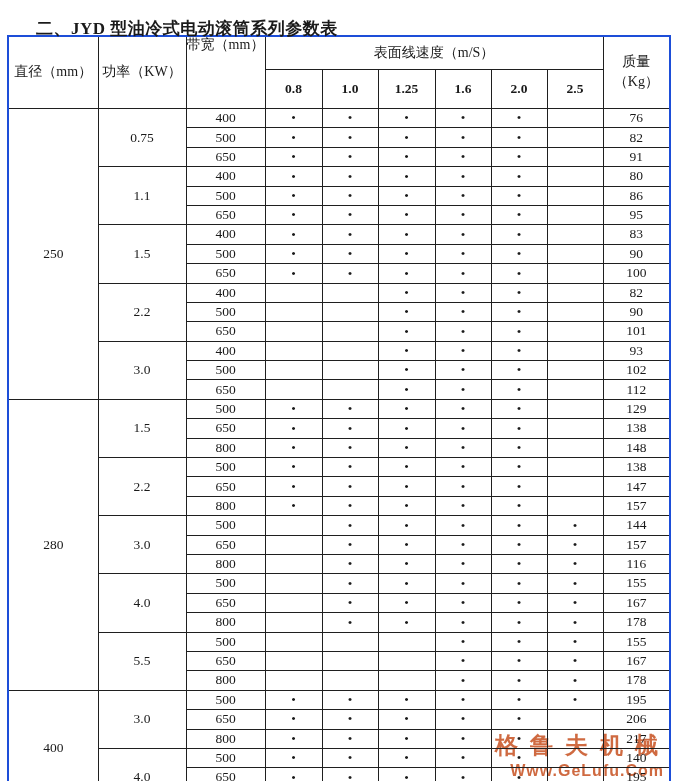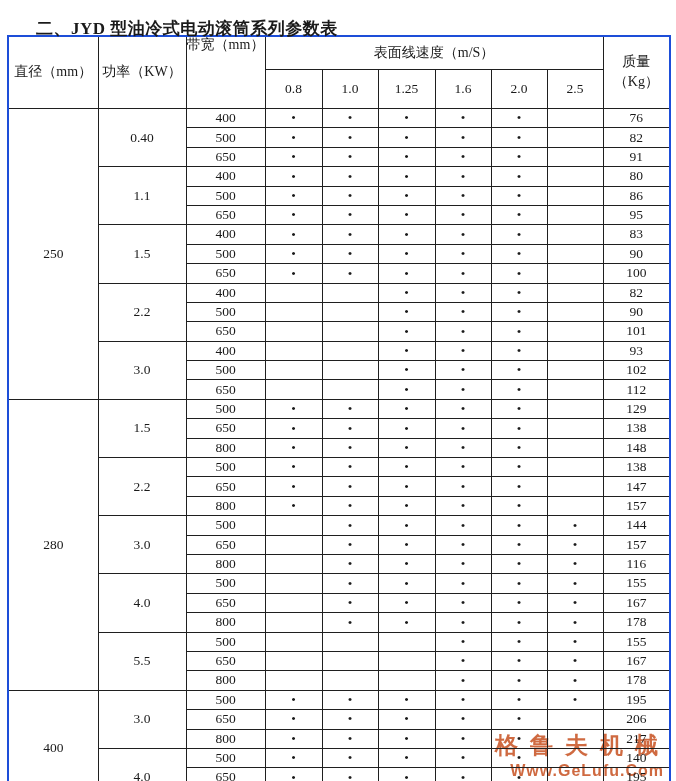--- a/index.html
+++ b/index.html
@@ -39,21 +39,21 @@
     vertical-align: middle;
     padding: 0;
     font-weight: normal;
     font-size: 13.5px;
     line-height: 1.05;
     overflow: hidden;
     background: transparent;
   }
   .param-table { border: 2px solid #1d4ed8; }
   .param-table thead tr.hdr-top th { height: 18px; font-size: 14px; }
-  .param-table thead tr.hdr-sub th { height: 21px; }
+  .param-table thead tr.hdr-sub th { height: 21px; font-weight: bold; }
   .param-table thead th.bw-hdr { vertical-align: top; padding-top: 1px; font-size: 14px; margin-top: 46px; }
   .param-table thead th.mass-hdr { vertical-align: top; padding: 16px; font-size: 14px; }
   .mass-hdr .l1 { height: 19px; display: flex; align-items: center; justify-content: center; }
   .mass-hdr .l2 { height: 20px; display: flex; align-items: center; justify-content: center; }
   .param-table tbody td { height: 19.4px; }
   .param-table td.dot-cell { font-size: 13px; }
   .watermark {
     position: absolute;
     right: 12px;
     bottom: 1px;
@@ -112,21 +112,21 @@
         <th>1.0</th>
         <th>1.25</th>
         <th>1.6</th>
         <th>2.0</th>
         <th>2.5</th>
       </tr>
     </thead>
     <tbody>
         <tr>
           <td rowspan="15">250</td>
-          <td rowspan="3">0.40</td>
+          <td rowspan="3">0.75</td>
           <td>400</td>
           <td class="dot-cell">•</td>
           <td class="dot-cell">•</td>
           <td class="dot-cell">•</td>
           <td class="dot-cell">•</td>
           <td class="dot-cell">•</td>
           <td class="dot-cell"></td>
           <td>76</td>
         </tr>
         <tr>

